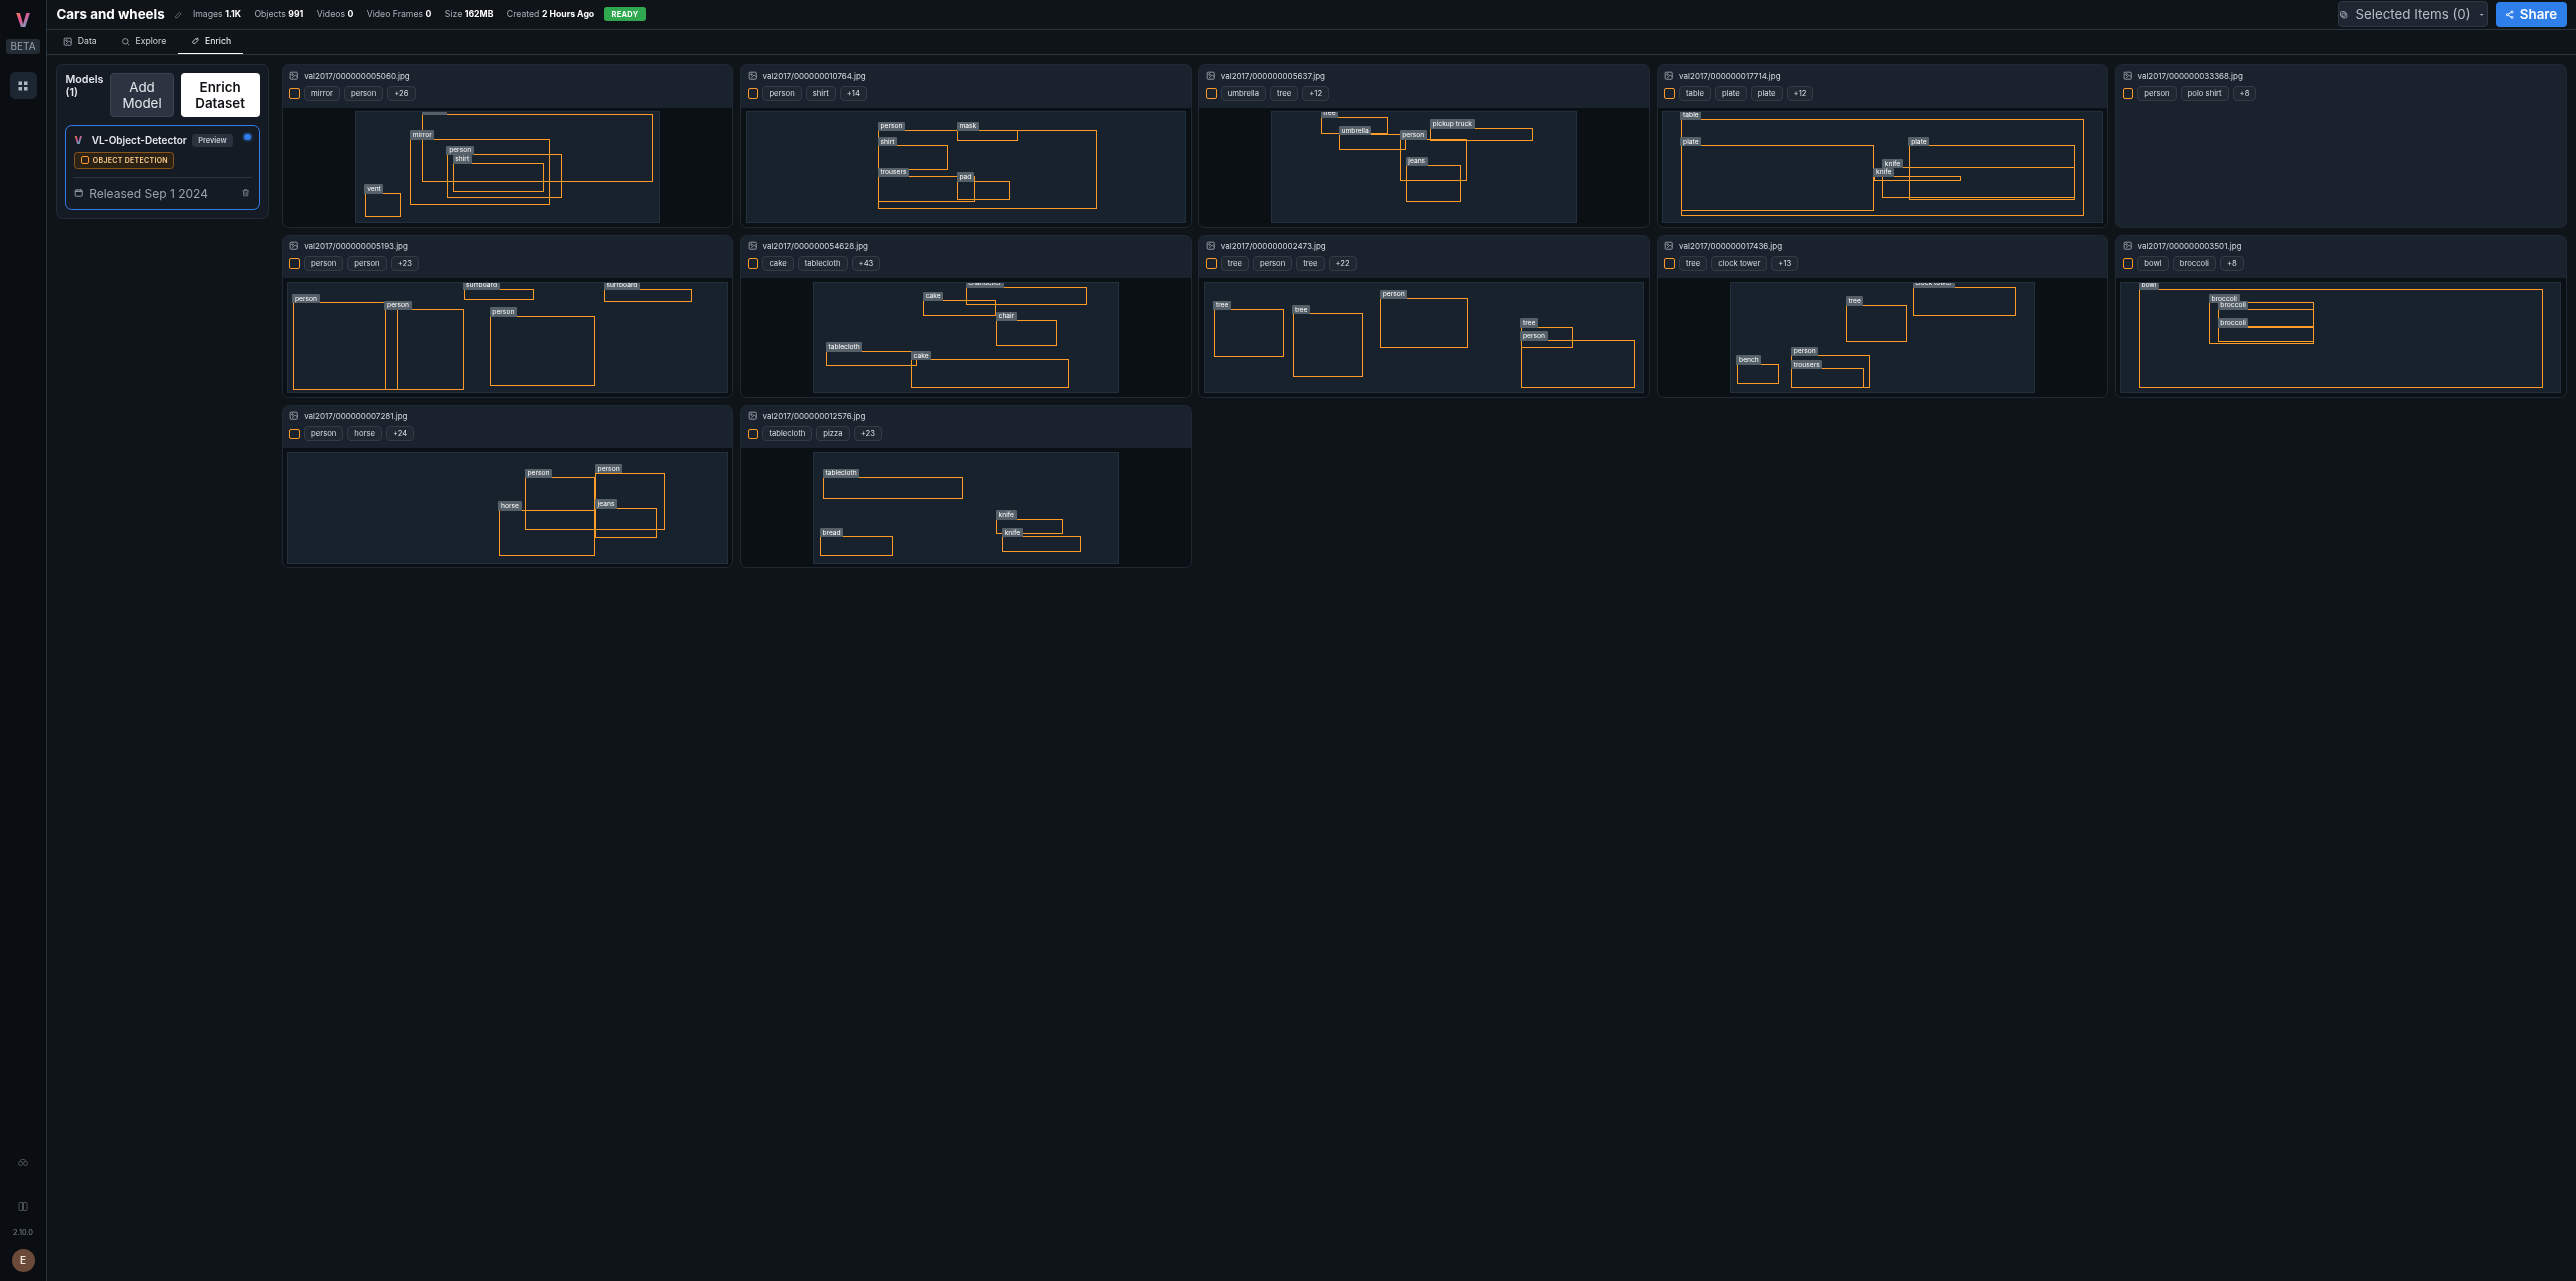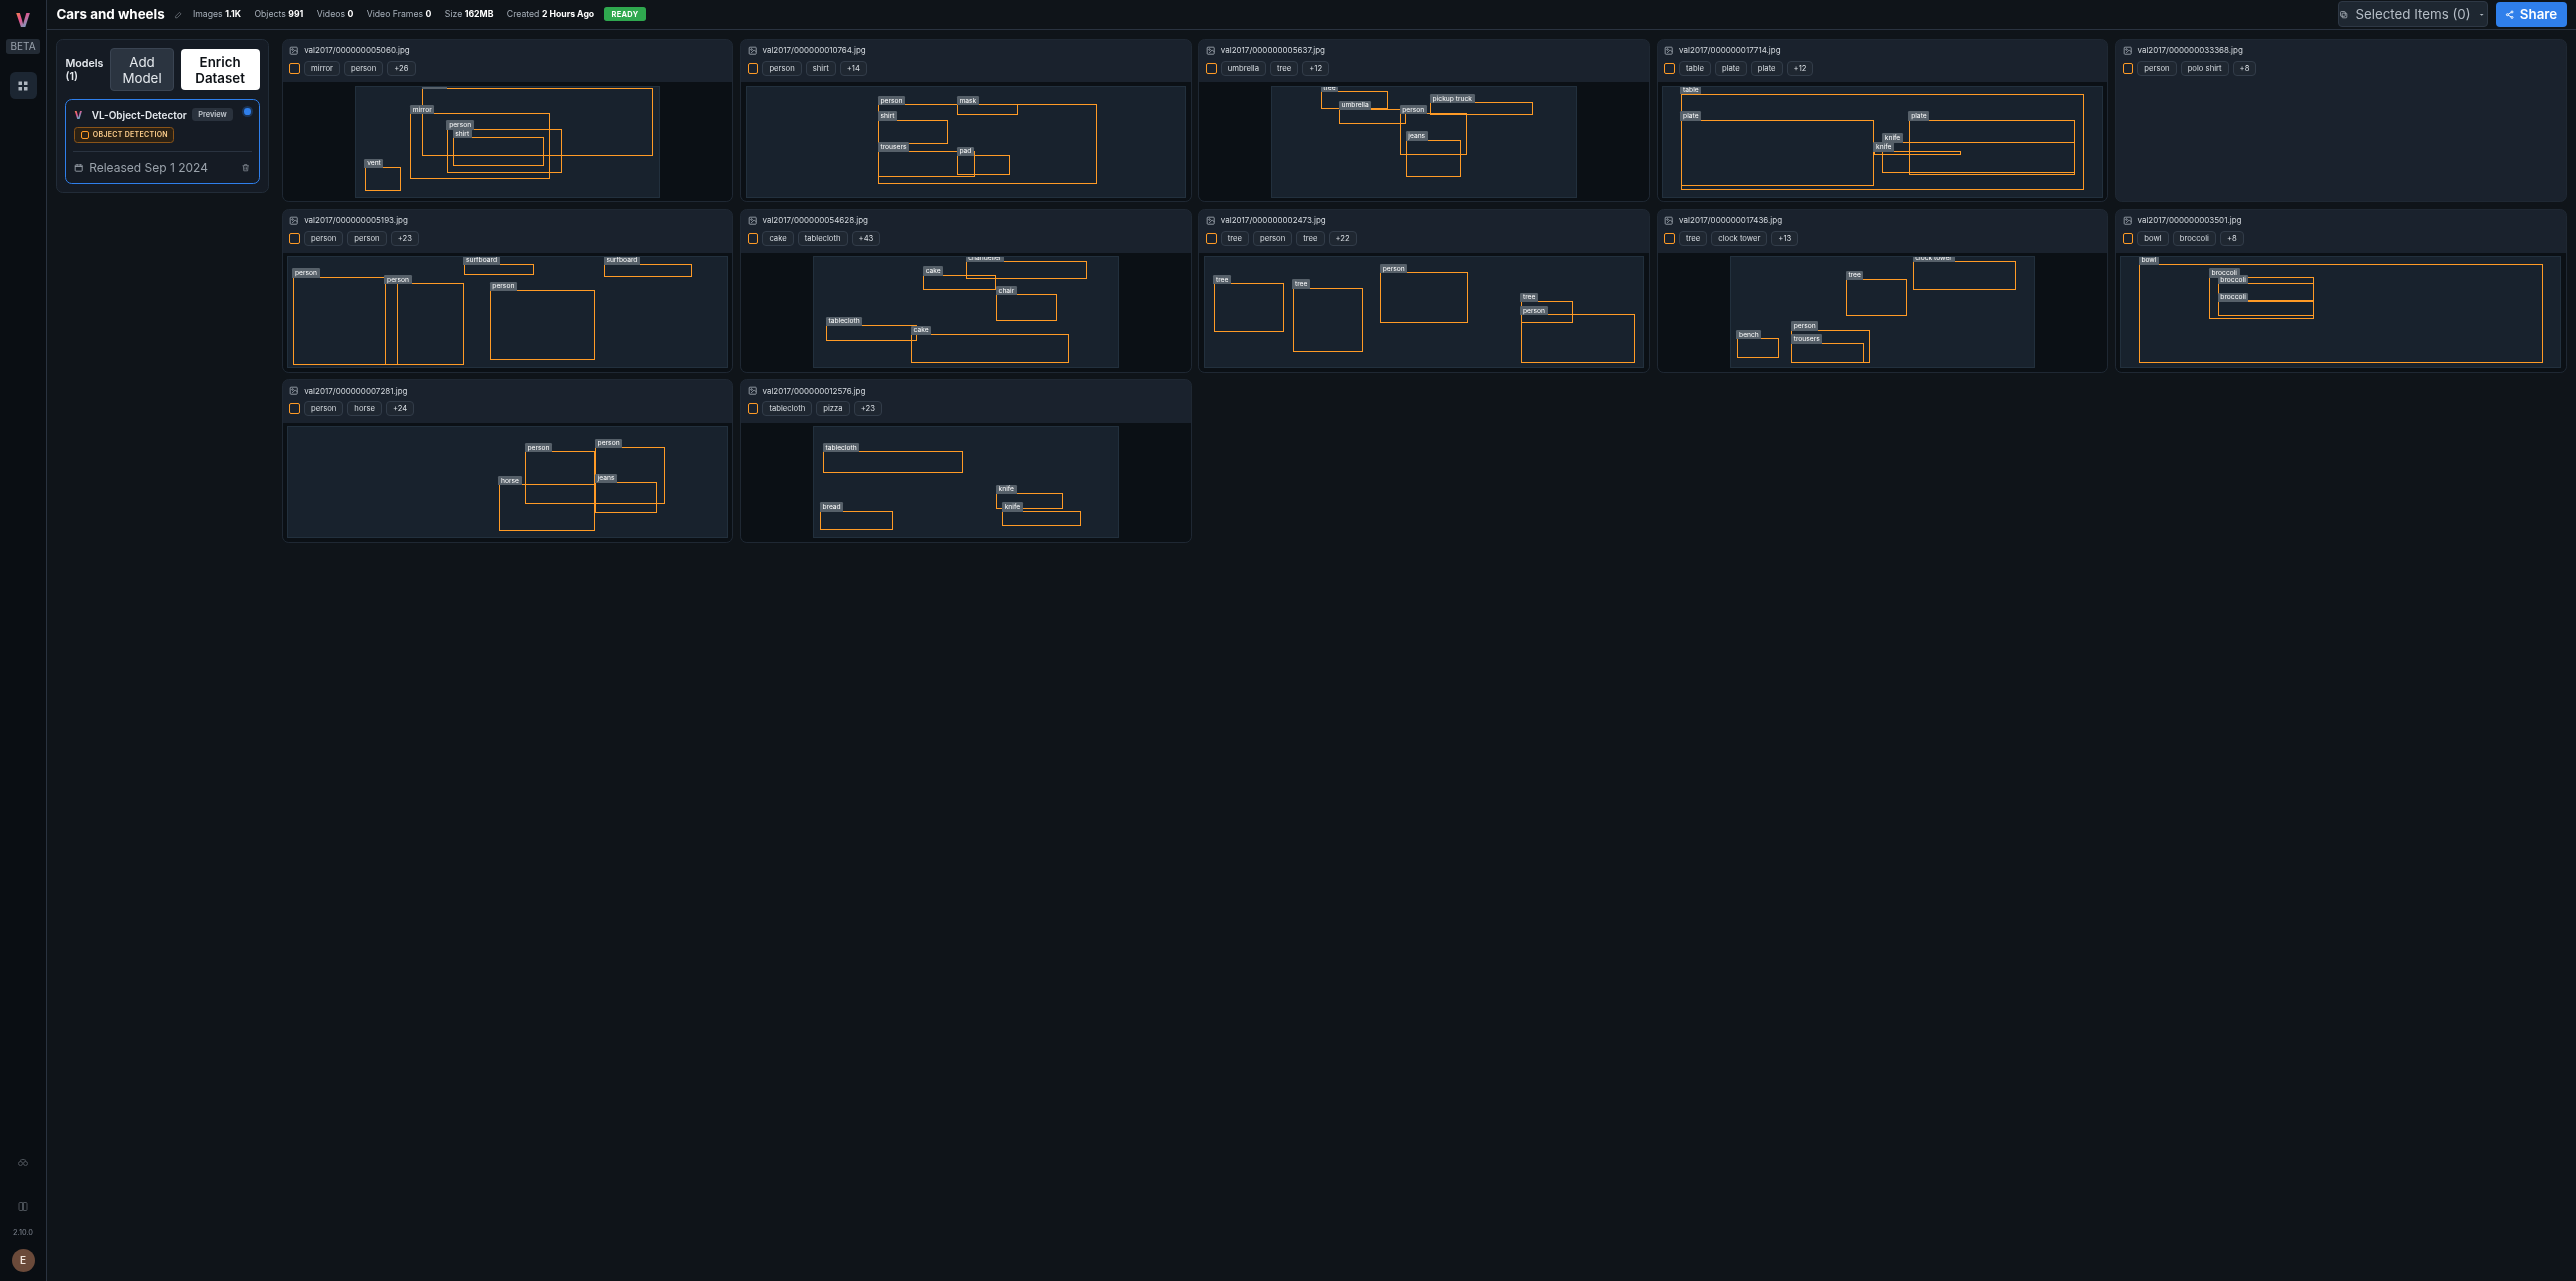--- a/index.html
+++ b/index.html
@@ -38,21 +38,21 @@
   .sel-btn{background:#1e2731;border:0.7px solid #2e3845;border-radius:4px;padding:4px 0;display:flex;align-items:center;gap:6.7px;color:#b5bdc6;}
   .share{background:var(--blue);color:#fff;border:none;border-radius:4px;padding:4.7px 9.4px;display:flex;align-items:center;gap:5.4px;font-weight:600;cursor:pointer;}
 
   .subtabs{height:25.5px;border-bottom:0.7px solid var(--border);display:flex;align-items:stretch;padding-left:4px;}
   .tab{display:flex;align-items:center;gap:5.4px;padding:0 12px;color:#cdd4db;cursor:pointer;border-bottom:1.3px solid transparent;}
   .tab.active{color:#fff;border-bottom-color:#fff;}
 
   .content{flex:1;display:flex;min-height:0;}
   .side{width:232px;padding:9.4px;border-right:0.7px solid transparent;}
   .side-panel{background:var(--panel);border:0.7px solid #222c38;border-radius:6.7px;padding:8px;}
-  .models-head{display:flex;align-items:center;gap:6.7px;margin-bottom:8px;}
+  .models-head{display:flex;gap:6.7px;margin-bottom:8px;}
   .models-head h3{margin:0;font-size:10.7px;font-weight:600;flex:1;}
   .btn-ghost{background:#2b3440;color:#e4e8ec;border:0.7px solid #3a4452;border-radius:4px;padding:4.7px 8px;cursor:pointer;}
   .btn-solid{background:#fff;color:#0d1116;border:none;border-radius:4px;padding:4.7px 8px;font-weight:600;cursor:pointer;}
 
   .model-card{border:0.7px solid #2f7feb;border-radius:6.7px;padding:8px;margin-top:2.7px;position:relative;}
   .model-card .dot{position:absolute;right:8px;top:8px;width:6.7px;height:6.7px;border-radius:50%;background:#2f7feb;box-shadow:0 0 0 2px rgba(47,127,235,.25);}
   .model-title{display:flex;align-items:center;gap:5.4px;font-size:10px;font-weight:600;}
   .model-logo{width:12px;height:12px;font-size:10px;font-weight:800;
     background:linear-gradient(135deg,#f6a623,#e94f8a,#49c0d7,#4dd07a);
     -webkit-background-clip:text;-webkit-text-fill-color:transparent;}
@@ -149,20 +149,43 @@
               <circle cx="18" cy="5" r="2.5"></circle>
               <circle cx="6" cy="12" r="2.5"></circle>
               <circle cx="18" cy="19" r="2.5"></circle>
               <path d="M8 11l8-5M8 13l8 5"></path>
             </svg>
           <span>Share</span>
         </button>
       </div>
     </div>
 
+    <div class="subtabs">
+      <div class="tab">
+        <svg class="ic-sm" viewBox="0 0 24 24" fill="none" stroke="currentColor" stroke-width="2">
+            <rect x="3" y="3" width="18" height="18" rx="2"></rect>
+            <circle cx="9" cy="9" r="2"></circle>
+            <path d="M21 15l-5-5-8 8"></path>
+          </svg>
+        <span>Data</span>
+      </div>
+      <div class="tab">
+        <svg class="ic-sm" viewBox="0 0 24 24" fill="none" stroke="currentColor" stroke-width="2">
+            <circle cx="11" cy="11" r="7"></circle>
+            <path d="m21 21-4-4"></path>
+          </svg>
+        <span>Explore</span>
+      </div>
+      <div class="tab active">
+        <svg class="ic-sm" viewBox="0 0 24 24" fill="none" stroke="#fff" stroke-width="2">
+            <path d="M15 4l-9 9 5 5 9-9zM18 2l1 3M22 6l-3-1M20 2l-2 2"></path>
+          </svg>
+        <span>Enrich</span>
+      </div>
+    </div>
 
     <div class="content">
       <div class="side">
         <div class="side-panel">
           <div class="models-head">
             <h3>Models (1)</h3>
             <button class="btn-ghost">Add Model</button>
             <button class="btn-solid">Enrich Dataset</button>
           </div>
           <div class="model-card">

